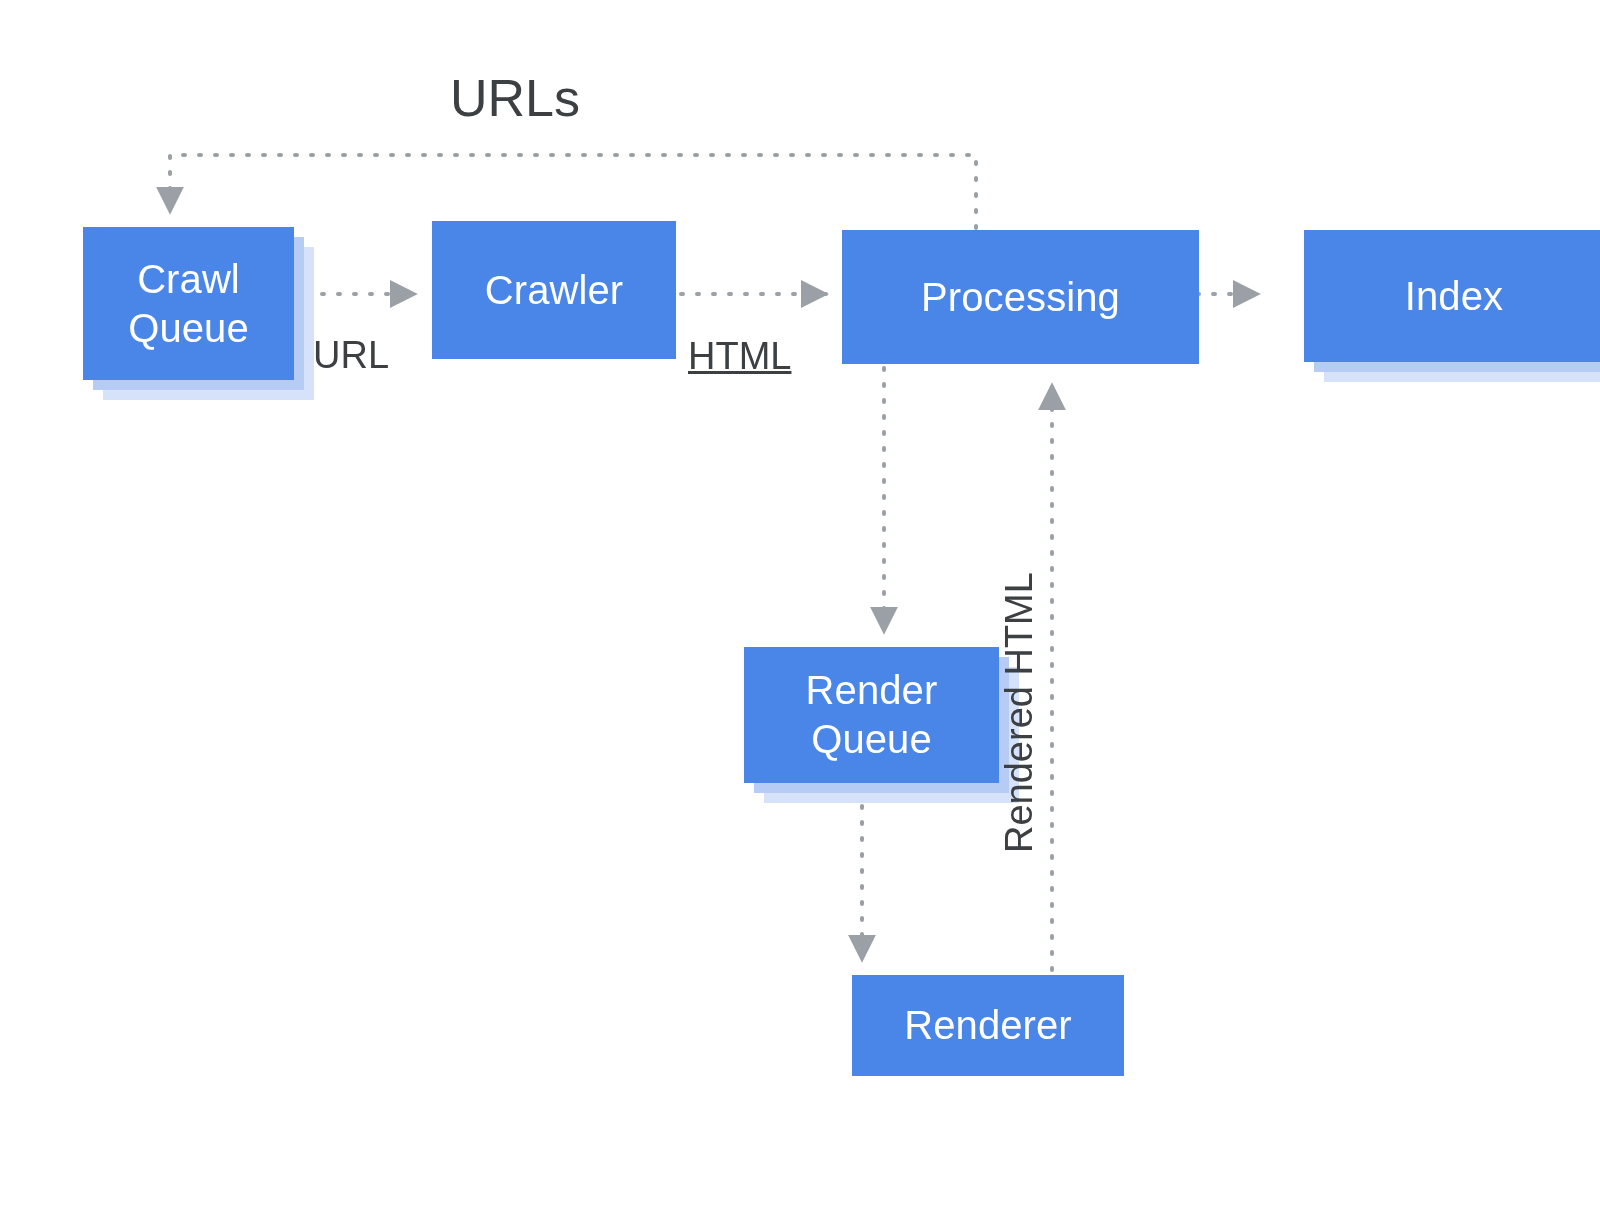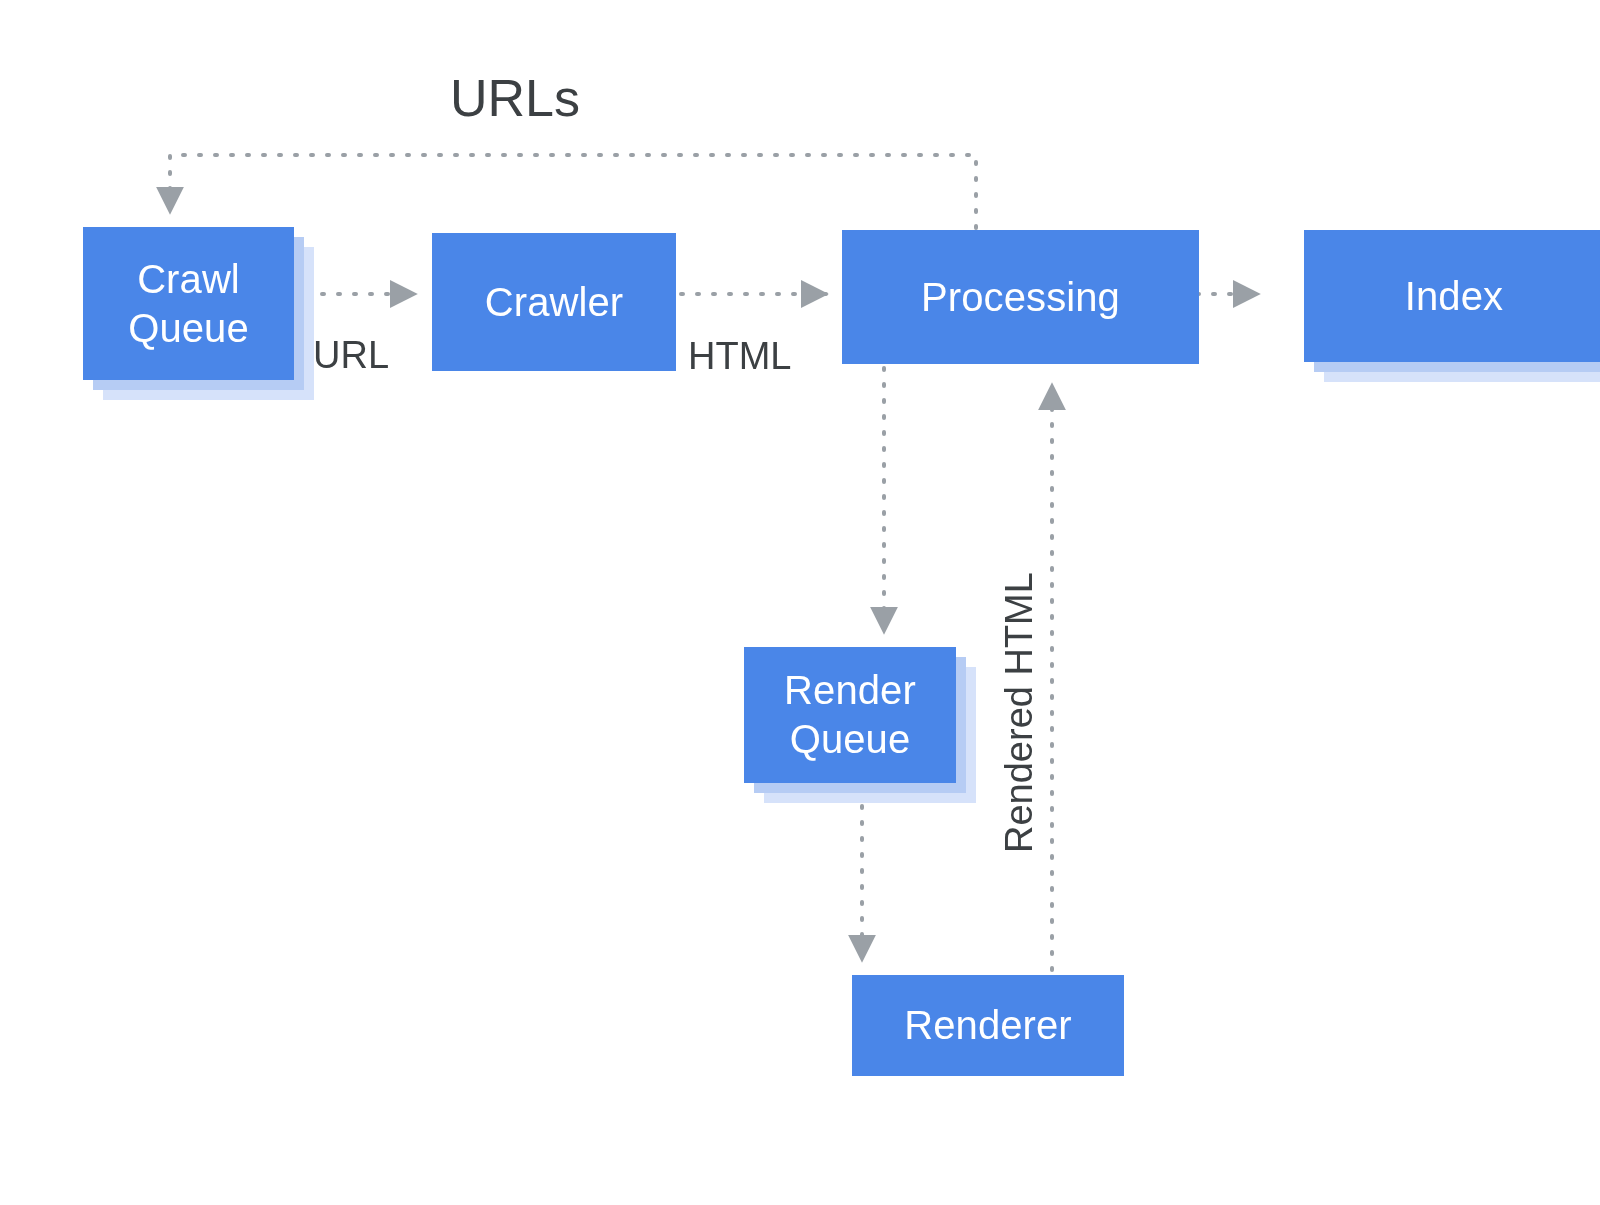--- a/index.html
+++ b/index.html
@@ -118,21 +118,21 @@
 
   <div class="node" id="node-crawl-queue" style="left:49px; top:227px; width:211px; height:153px;margin-left:34px;">
     <div class="stack-l2"></div>
     <div class="stack-l1"></div>
     <div class="face">
       <span class="node-label">Crawl
 Queue</span>
     </div>
   </div>
 
-  <div class="node flat" id="node-crawler" style="left:432px; top:233px; width:244px; height:138px;">
+  <div class="node flat" id="node-crawler" style="left:432px; top:221px; width:244px; height:138px;">
 
     <div class="face">
       <span class="node-label">Crawler</span>
     </div>
   </div>
 
   <div class="node flat" id="node-processing" style="left:842px; top:230px; width:357px; height:134px;">
 
     <div class="face">
       <span class="node-label">Processing</span>
@@ -140,37 +140,37 @@
   </div>
 
   <div class="node" id="node-index" style="left:1304px; top:230px; width:300px; height:132px;">
     <div class="stack-l2"></div>
     <div class="stack-l1"></div>
     <div class="face">
       <span class="node-label">Index</span>
     </div>
   </div>
 
-  <div class="node" id="node-render-queue" style="left:744px; top:647px; width:212px; height:136px;">
+  <div class="node" id="node-render-queue" style="left:744px; top:647px; width:255px; height:136px;">
     <div class="stack-l2"></div>
     <div class="stack-l1"></div>
     <div class="face">
       <span class="node-label">Render
 Queue</span>
     </div>
   </div>
 
   <div class="node flat" id="node-renderer" style="left:852px; top:975px; width:272px; height:101px;">
 
     <div class="face">
       <span class="node-label">Renderer</span>
     </div>
   </div>
 
   <div class="edge-label" style="left:450px; top:72px; font-size:52px;">URLs</div>
 
   <div class="edge-label" style="left:313px; top:336px;">URL</div>
 
-  <div class="edge-label" style="left:688px; top:337px;">HTML</div>
+  <div class="edge-label" style="left:688px; top:337px;text-decoration:underline;">HTML</div>
 
   <div class="edge-label vertical" style="left:1000px; top:853px;">Rendered HTML</div>
 
 </div>
 
 </body></html>

